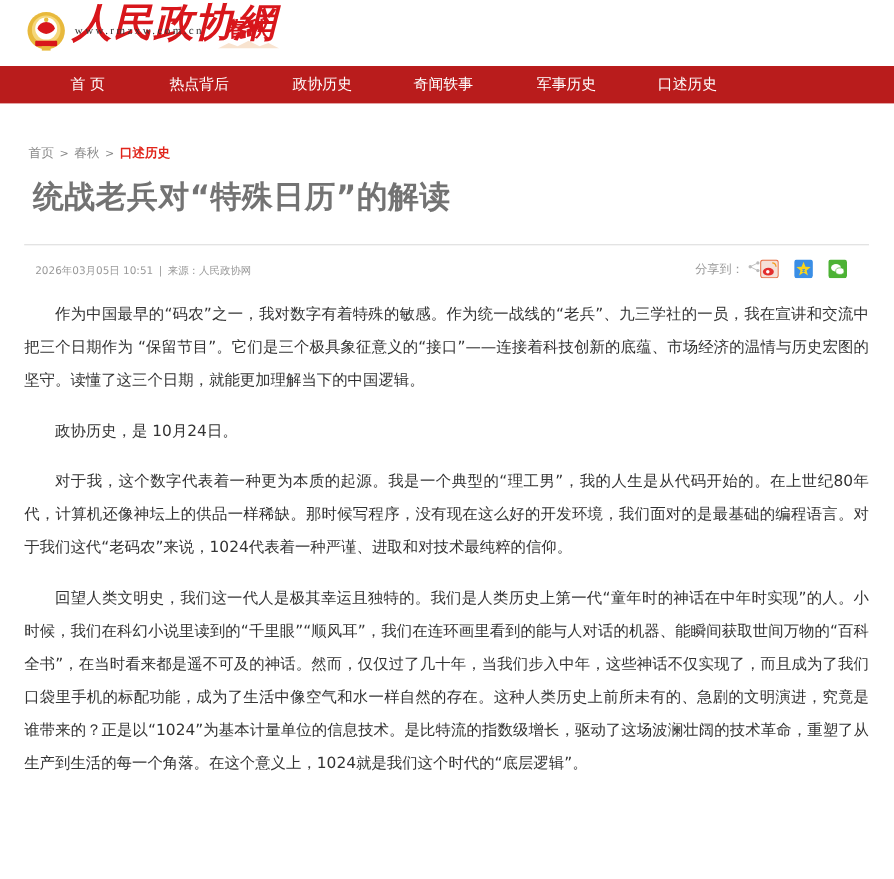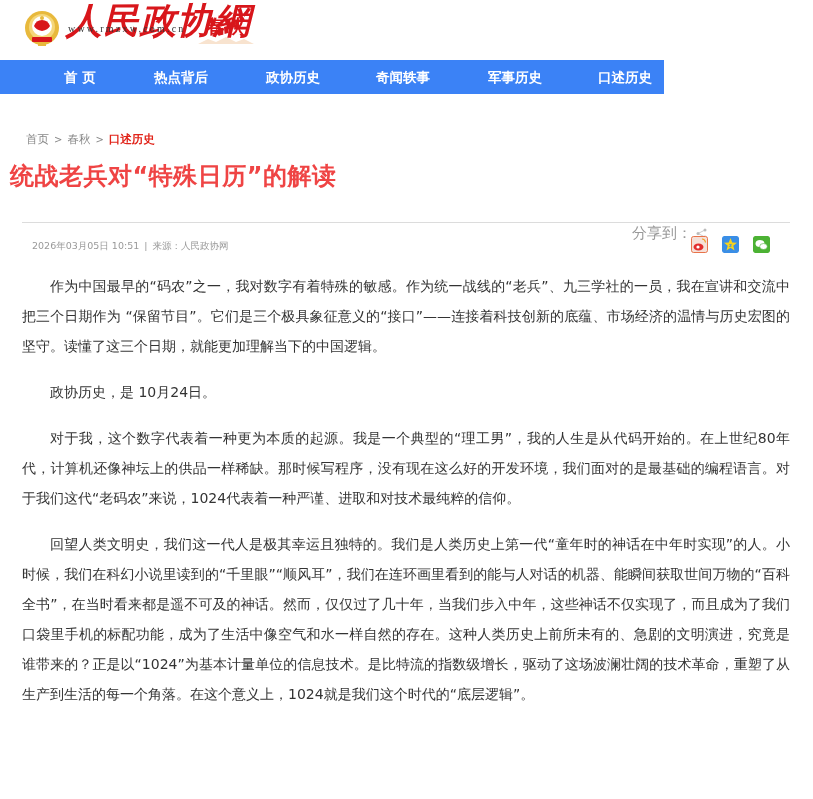--- a/index.html
+++ b/index.html
@@ -8,37 +8,37 @@
 
     
     .header { position: absolute; left: 0; top: 0; width: 813px; height: 60px; }
     .emblem { position: absolute; left: 24px; top: 10px; width: 36px; height: 38px; }
     .logo-text { position: absolute; left: 66px; top: 6px; font-family: Liberation Sans, sans-serif; font-size: 36px; font-weight: bold; color: #d8161b; letter-spacing: 1px; font-style: italic; line-height: 30px; }
     .logo-url { position: absolute; left: 68px; top: 23px; font-family: Liberation Serif, serif; font-size: 10px; color: #333; letter-spacing: 2.2px; }
     .channel { position: absolute; left: 206px; top: 14px; font-size: 19px; font-weight: bold; color: #d8161b; }
     .channel-deco { position: absolute; left: 198px; top: 36px; width: 56px; height: 8px; }
 
     
-    .nav { position: absolute; left: 0; top: 60px; width: 664px; height: 34px; background: #3b82f6; font-weight: bold; }
+    .nav { position: absolute; left: 0; top: 60px; width: 813px; height: 34px; background: #b91c1c; }
     .nav-item { position: absolute; top: 0; height: 34px; line-height: 34px; font-size: 13.5px; color: #fff; white-space: nowrap; cursor: pointer; }
 
     
     .breadcrumb { position: absolute; left: 26px; top: 132px; font-size: 11.5px; color: #888; white-space: nowrap; }
     .breadcrumb .sep { margin: 0 5px; font-size: 10px; }
     .breadcrumb .current { color: #e1251b; font-weight: bold; }
     .breadcrumb a { color: #888; text-decoration: none; cursor: pointer; }
 
     
-    .title { position: absolute; left: 10px; top: 160px; font-size: 24px; font-weight: bold; color: #ef4444; white-space: nowrap; letter-spacing: 0.5px; }
+    .title { position: absolute; left: 30px; top: 160px; font-size: 28px; font-weight: bold; color: #737373; white-space: nowrap; letter-spacing: 0.5px; }
     .divider { position: absolute; left: 22px; top: 222px; width: 768px; height: 1px; background: #dcdcdc; }
 
     
     .meta { position: absolute; left: 32px; top: 240px; font-size: 9.5px; color: #999; white-space: nowrap; }
     .meta .bar { margin: 0 5px; }
-    .share { position: absolute; left: 632px; top: 222px; height: 22px; display: flex; align-items: center; font-size: 15px; color: #999; white-space: nowrap; }
+    .share { position: absolute; left: 632px; top: 237px; height: 22px; display: flex; align-items: flex-start; font-size: 11px; color: #999; white-space: nowrap; }
     .share-icon { width: 11px; height: 11px; margin-left: 4px; }
     .sbtn { width: 17px; height: 17px; border-radius: 2px; position: absolute; top: 236px; cursor: pointer; }
 
     
     .article { position: absolute; left: 22px; top: 271px; width: 768px; font-size: 14px; line-height: 30px; color: #333; }
     .article p { text-indent: 28px; margin-bottom: 16px; text-align: justify; }
     .article p.subhead { font-weight: bold; color: #222; text-indent: 28px; }
   </style>
 </head>
 <body>

